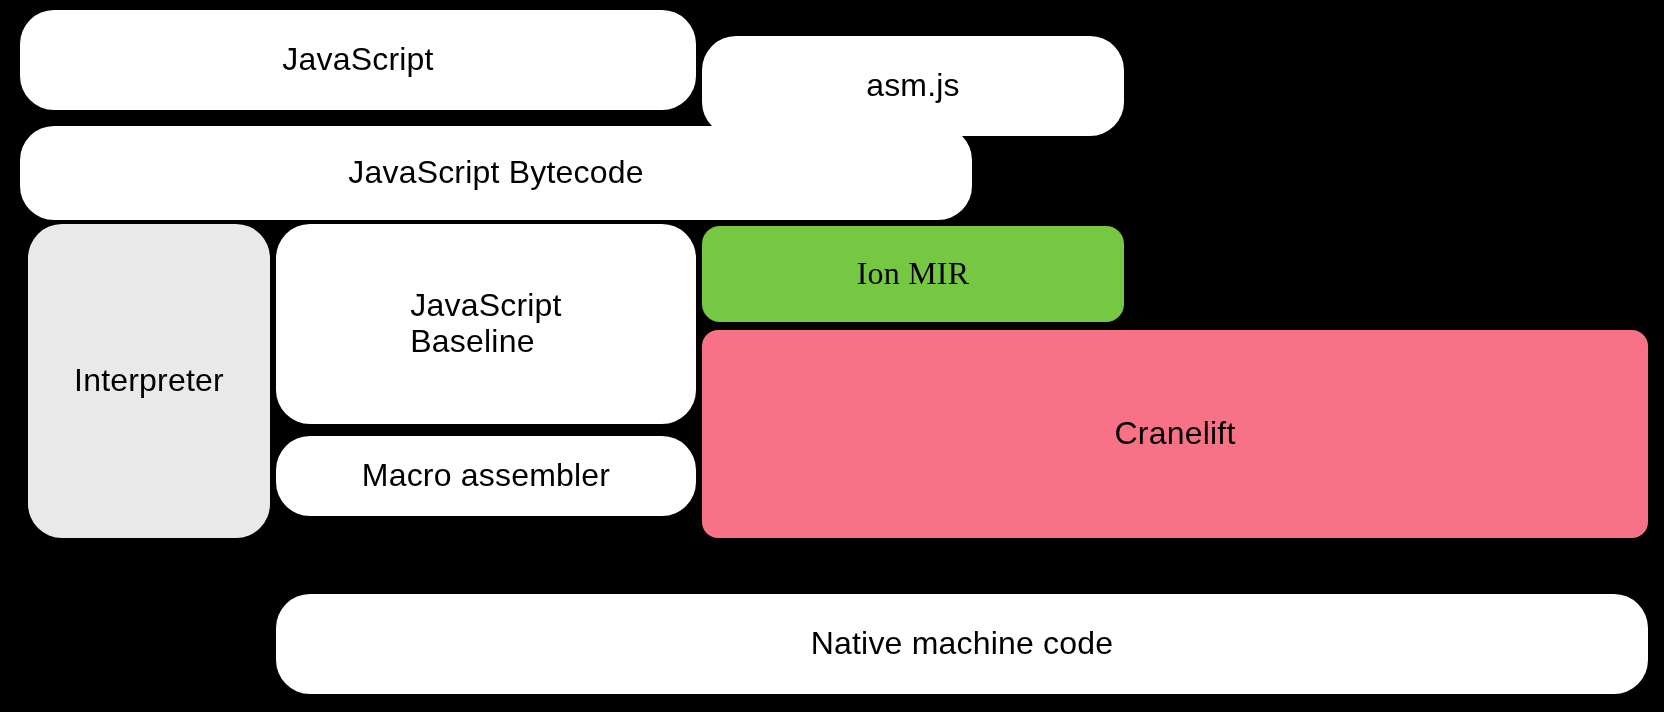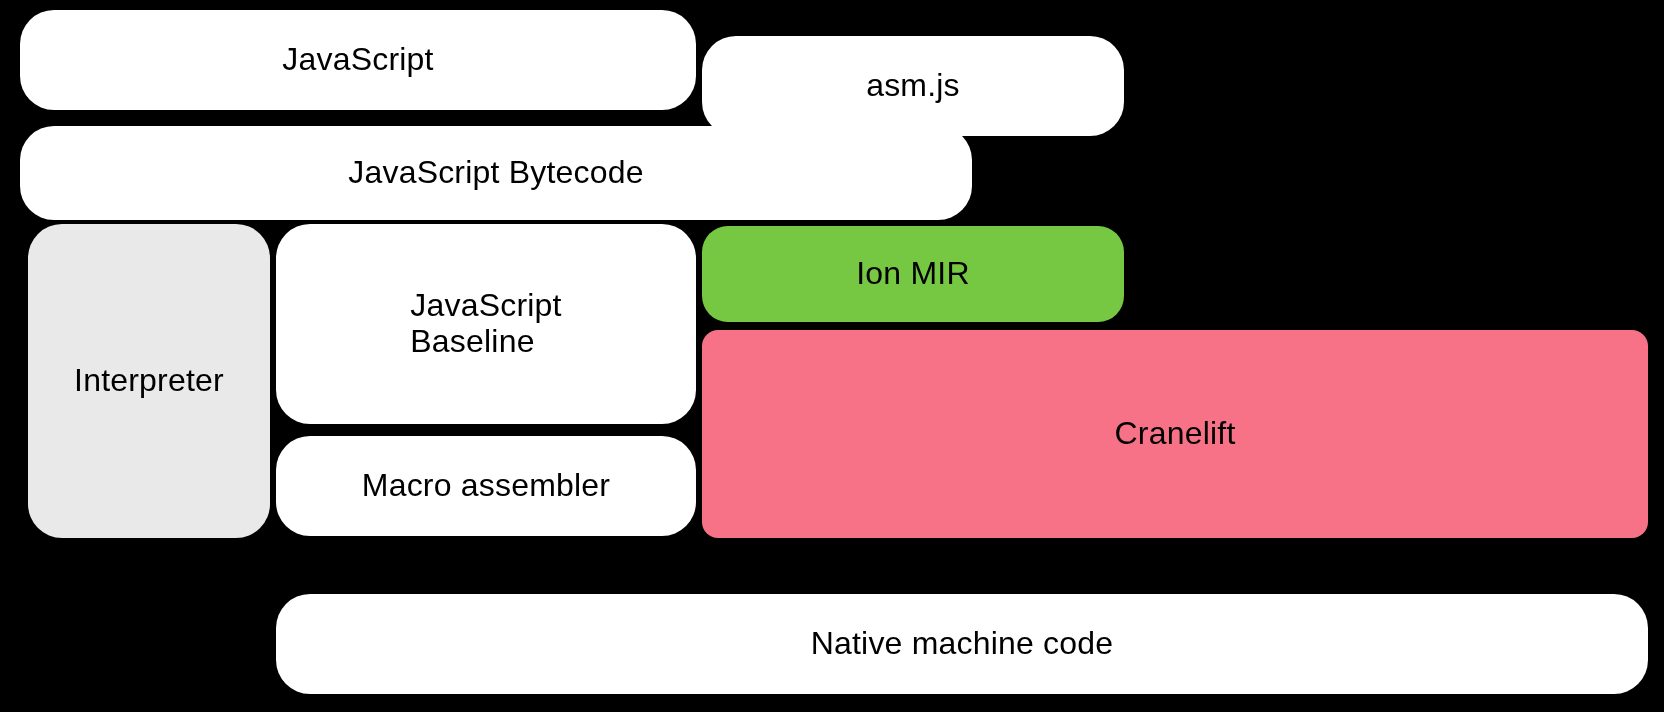--- a/index.html
+++ b/index.html
@@ -32,21 +32,21 @@
     font-size: 32px;
     line-height: 1.12;
     letter-spacing: 0.2px;
     font-weight: 400;
     padding: 4px 10px;
     white-space: pre-line;
   }
   .node.gray   { background: #e9e9e9; }
   .node.green  { background: #76c843; }
   .node.pink   { background: #f77287; border-radius: 16px; }
-  .node.small-radius { border-radius: 26px; }
+  .node.small-radius { border-radius: 18px; font-family: Liberation Serif, serif; }
 </style>
 </head>
 <body>
 
 <div id="diagram">
 
   <div class="node" style="left:20px; top:10px; width:676px; height:100px;">JavaScript</div>
 
   <div class="node" style="left:702px; top:10px; width:422px; height:100px;margin-top:26px;">asm.js</div>
 
@@ -54,19 +54,19 @@
   <div class="node" style="left:20px; top:120px; width:952px; height:94px;margin-top:6px;">JavaScript Bytecode</div>
 
 
   <div class="node gray" style="left:28px; top:224px; width:242px; height:314px;">Interpreter</div>
 
   <div class="node" style="left:276px; top:224px; width:420px; height:200px;">JavaScript
 Baseline</div>
 
   <div class="node green small-radius" style="left:702px; top:226px; width:422px; height:96px;">Ion MIR</div>
 
-  <div class="node" style="left:276px; top:436px; width:420px; height:100px;">Macro assembler</div>
+  <div class="node" style="left:276px; top:436px; width:420px; height:80px;">Macro assembler</div>
 
   <div class="node pink" style="left:702px; top:330px; width:946px; height:208px;">Cranelift</div>
 
   <div class="node" style="left:276px; top:546px; width:1372px; height:100px;margin-top:48px;">Native machine code</div>
 
 </div>
 
 </body></html>

